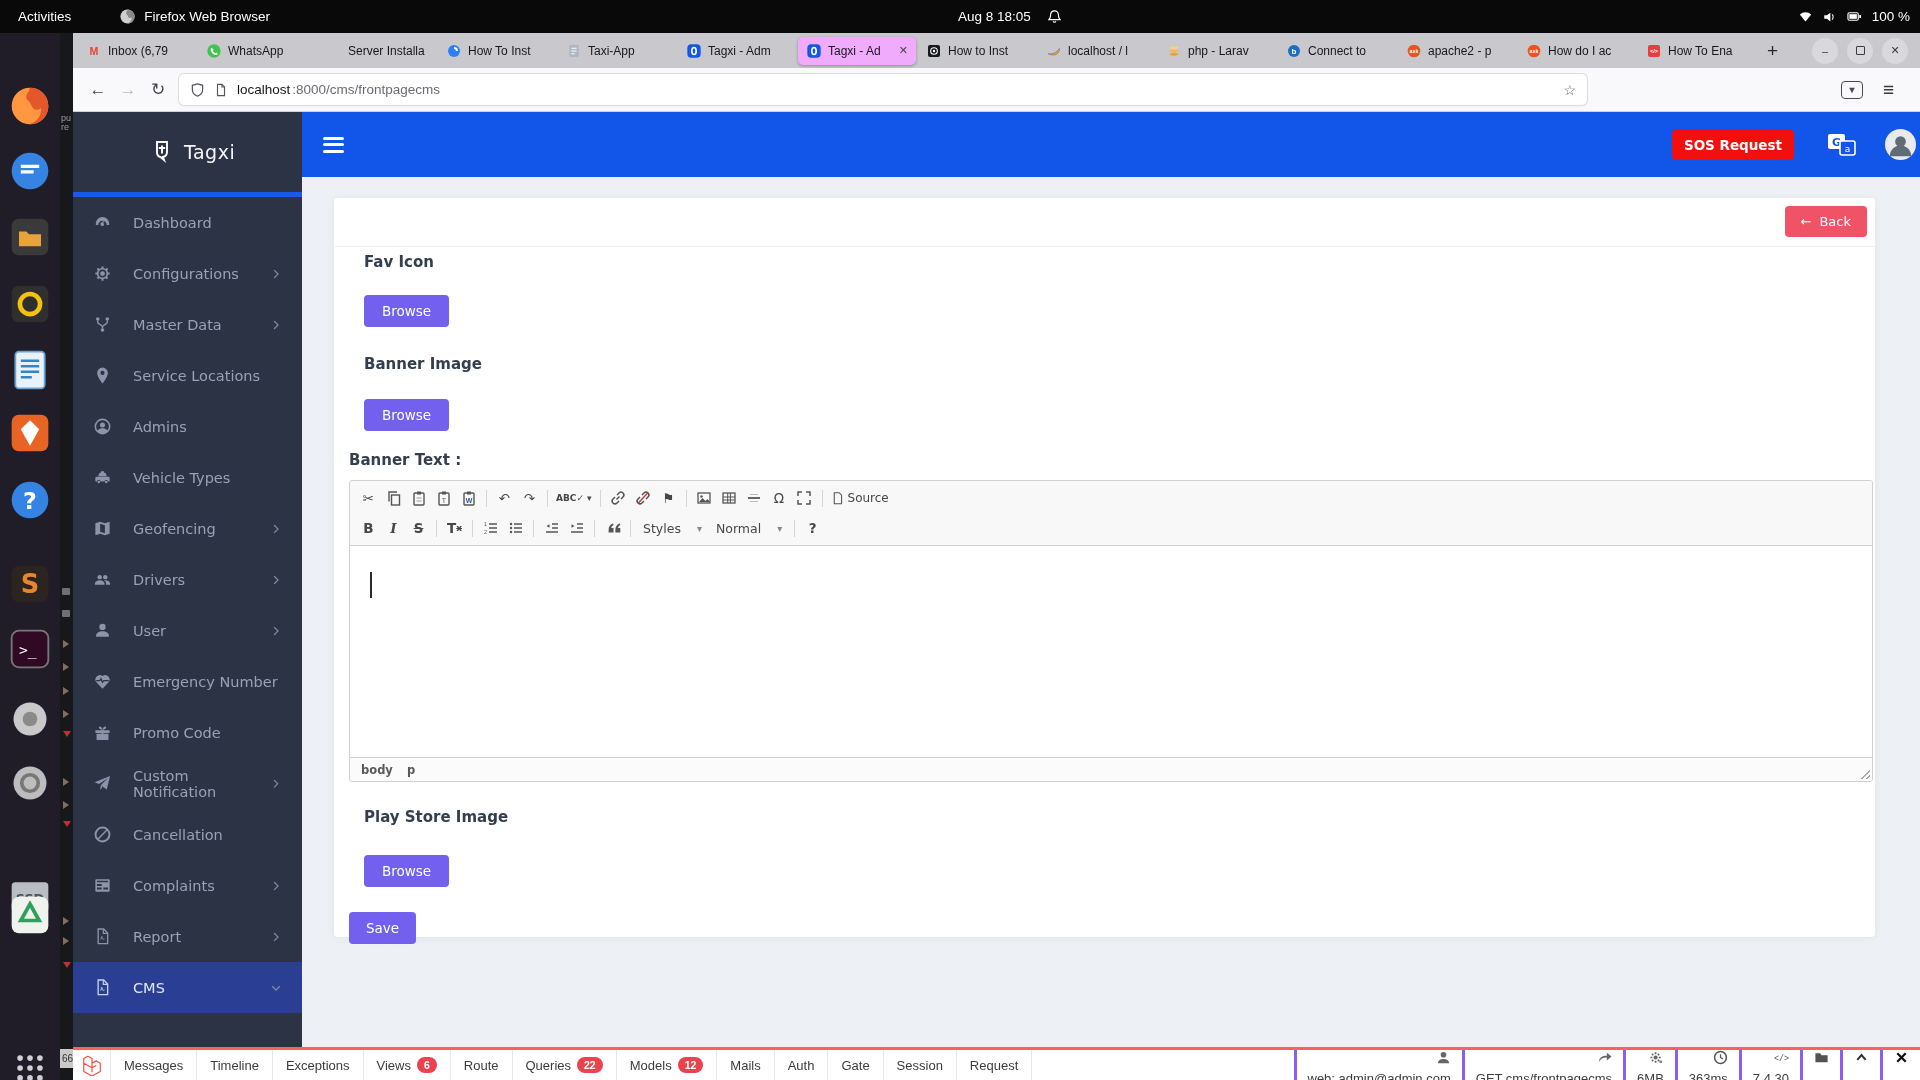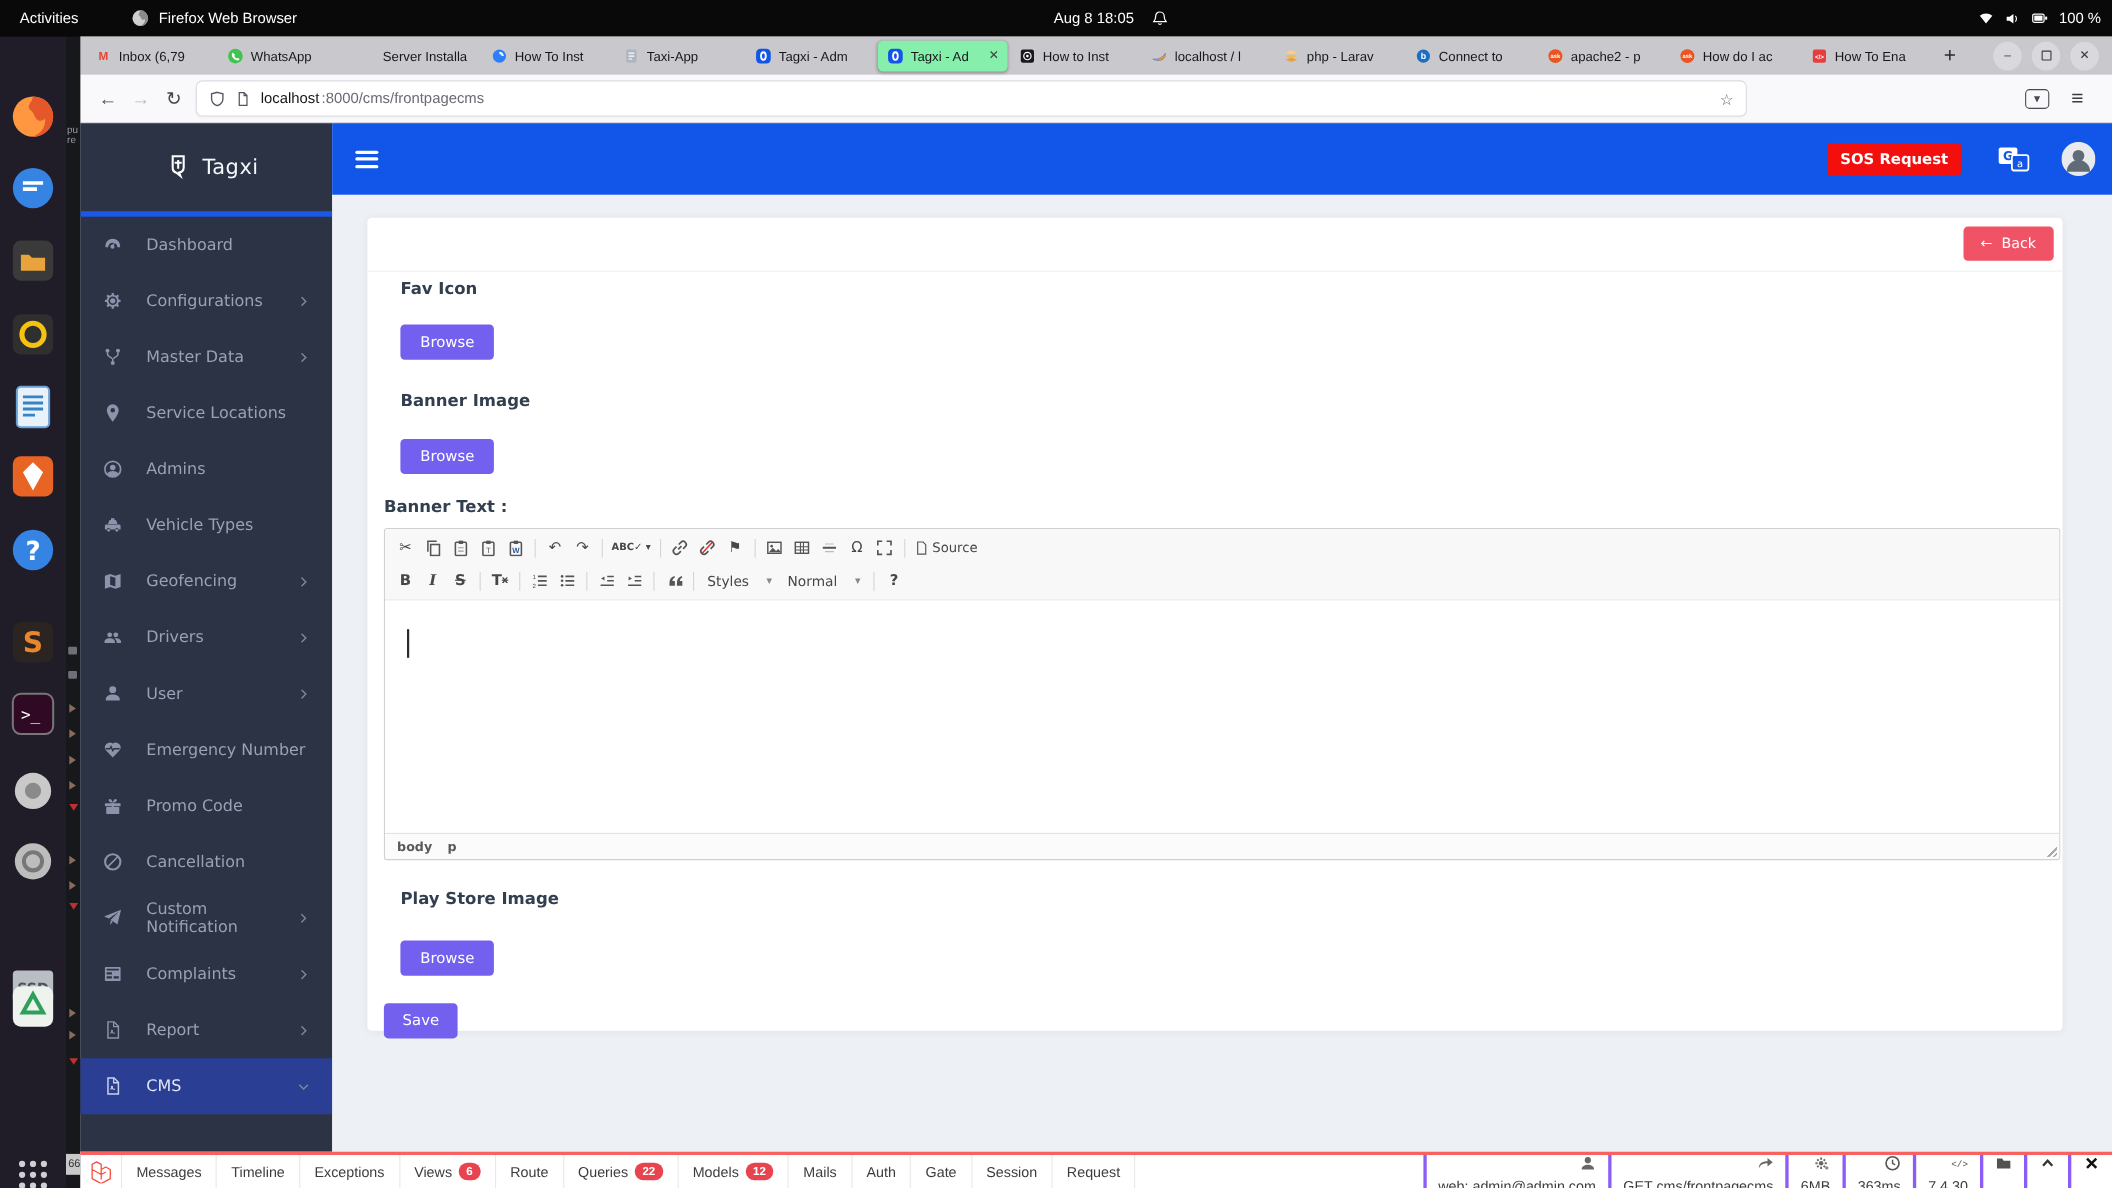--- a/index.html
+++ b/index.html
@@ -27,21 +27,21 @@
   .tri.red { border-left:none; border-left:0; border-top:6px solid #c03030; border-right:4px solid transparent; border-bottom:none; border-left:4px solid transparent; }
   .sq { position:absolute; left:2px; width:8px; height:7px; background:#6f6f77; border-radius:1px; }
   .chip66 { position:absolute; left:0; right:0; bottom:12px; height:19px; background:#c9c9c9; color:#333; font-size:10px; line-height:19px; padding-left:2px; }
 
   
   .ffx { position:absolute; left:73px; top:33px; right:0; bottom:0; background:#f9f9fb; }
   .tabbar { height:35px; background:#c8c8cd; display:flex; align-items:center; padding-left:4px; }
   .tabstrip { display:flex; height:35px; align-items:center; }
   .tab { width:118px; height:28px; margin:0 1px; border-radius:5px; display:flex; align-items:center; gap:6px;
     padding:0 8px; font-size:12px; color:#17171c; overflow:hidden; white-space:nowrap; flex:none; }
-  .tab.active { background:#86efac; box-shadow:0 1px 3px rgba(0,0,0,.3); }
+  .tab.active { background:#f0abfc; box-shadow:0 1px 3px rgba(0,0,0,.3); }
   .tab .fav { width:16px; height:16px; flex:none; }
   .tab .fav svg { width:16px; height:16px; }
   .tab .tlbl { flex:1; overflow:hidden; }
   .tab .cl { font-size:11px; color:#444; padding-left:2px; }
   .newtab { font-size:19px; color:#2a2a2e; margin:0 10px; }
   .wincontrols { margin-left:auto; display:flex; gap:9px; padding-right:12px; }
   .wc { width:26px; height:26px; border-radius:50%; background:#d8d8dd; display:flex; align-items:center;
     justify-content:center; font-size:11px; color:#3a3a40; }
   .wc .maxsq { width:9px; height:9px; border:1.5px solid #3a3a40; border-radius:1px; }
 
@@ -69,21 +69,21 @@
   .snav .item { height:51px; display:flex; align-items:center; padding:0 20px; color:#98a1b5; font-size:14.5px; }
   .snav .item .ic { width:19px; height:19px; margin-right:21px; flex:none; color:#8b94ab; }
   .snav .item .ic svg { width:19px; height:19px; }
   .snav .item .chev { margin-left:auto; width:12px; height:12px; color:#7d87a0; }
   .snav .item.active { background:#2a3f93; color:#e2e7f5; }
   .snav .item.active .ic { color:#c9d2ea; }
 
   .topbar { position:absolute; left:229px; right:0; top:0; height:65px; background:#1155e9; display:flex; align-items:center; z-index:5; }
   .hamb { margin-left:21px; width:21px; }
   .hamb div { height:3px; background:#fff; border-radius:2px; margin:3.5px 0; }
-  .topbar .tright { margin-left:auto; display:flex; align-items:center; padding-right:15px; }
+  .topbar .tright { margin-left:auto; display:flex; align-items:center; padding-right:4px; }
   .sos { background:#f40f0f; color:#fff; font-weight:bold; font-size:13.5px; padding:7px 12px; border-radius:4px; }
   .gtrans { margin-left:33px; width:30px; height:26px; }
   .avatar { margin-left:28px; width:31px; height:31px; }
 
   .main { position:absolute; left:229px; right:0; top:65px; bottom:0; background:#edf0f4; }
   .card { position:absolute; left:32px; top:21px; width:1541px; height:739px; background:#fff; border-radius:4px;
     box-shadow:0 1px 8px rgba(40,50,70,.06); }
   .card-head { height:49px; border-bottom:1px solid #eef0f2; position:relative; }
   .backbtn { position:absolute; right:8px; top:8px; background:#f05266; color:#fff; font-size:13px;
     border-radius:4px; padding:8px 16px; display:flex; align-items:center; gap:8px; }
@@ -595,38 +595,38 @@
                 <rect x="4.5" y="13.5" width="15" height="8" rx=".8"></rect>
                 <rect x="10.8" y="9" width="2.4" height="12.5"></rect>
                 <path d="M12 8.5C9 8.5 6.8 7 7.4 5.2 8 3.5 11 4 12 8.5zm0 0c3 0 5.2-1.5 4.6-3.3C16 3.5 13 4 12 8.5z"></path>
               </svg>
             </span>
             <span>Promo Code</span>
           </div>
           <div class="item">
             <span class="ic">
               <svg viewBox="0 0 24 24" fill="currentColor">
-                <path d="M12 2a10 10 0 1 0 0 20 10 10 0 0 0 0-20zm0 2.5a7.5 7.5 0 0 1 4.6 1.6L6.1 16.6A7.5 7.5 0 0 1 12 4.5zm0 15a7.5 7.5 0 0 1-4.6-1.6L17.9 7.4A7.5 7.5 0 0 1 12 19.5z"></path>
-              </svg>
-            </span>
-            <span>Cancellation</span>
-          </div>
-          <div class="item">
-            <span class="ic">
-              <svg viewBox="0 0 24 24" fill="currentColor">
                 <path d="M21.5 2.5 2 10.3l5.6 2.4L19 5l-9.3 9.2 7.7 5.3z"></path>
                 <path d="M9.7 14.2l-.6 6 2.9-3.9z"></path>
               </svg>
             </span>
             <span>Custom Notification</span>
             <span class="chev">
               <svg viewBox="0 0 24 24">
                 <path d="M9 5l7 7-7 7" fill="none" stroke="currentColor" stroke-width="2.6" stroke-linecap="round"></path>
               </svg>
             </span>
+          </div>
+          <div class="item">
+            <span class="ic">
+              <svg viewBox="0 0 24 24" fill="currentColor">
+                <path d="M12 2a10 10 0 1 0 0 20 10 10 0 0 0 0-20zm0 2.5a7.5 7.5 0 0 1 4.6 1.6L6.1 16.6A7.5 7.5 0 0 1 12 4.5zm0 15a7.5 7.5 0 0 1-4.6-1.6L17.9 7.4A7.5 7.5 0 0 1 12 19.5z"></path>
+              </svg>
+            </span>
+            <span>Cancellation</span>
           </div>
           <div class="item">
             <span class="ic">
               <svg viewBox="0 0 24 24" fill="currentColor">
                 <path d="M3 5a1 1 0 0 1 1-1h16a1 1 0 0 1 1 1v14a1 1 0 0 1-1 1H4a1 1 0 0 1-1-1zm2 1v2h14V6zm0 4v2.5h6V10zm8 0h6v2.5h-6zm-8 4.5V17h6v-2.5zm8 0V17h6v-2.5z"></path>
               </svg>
             </span>
             <span>Complaints</span>
             <span class="chev">
               <svg viewBox="0 0 24 24">

